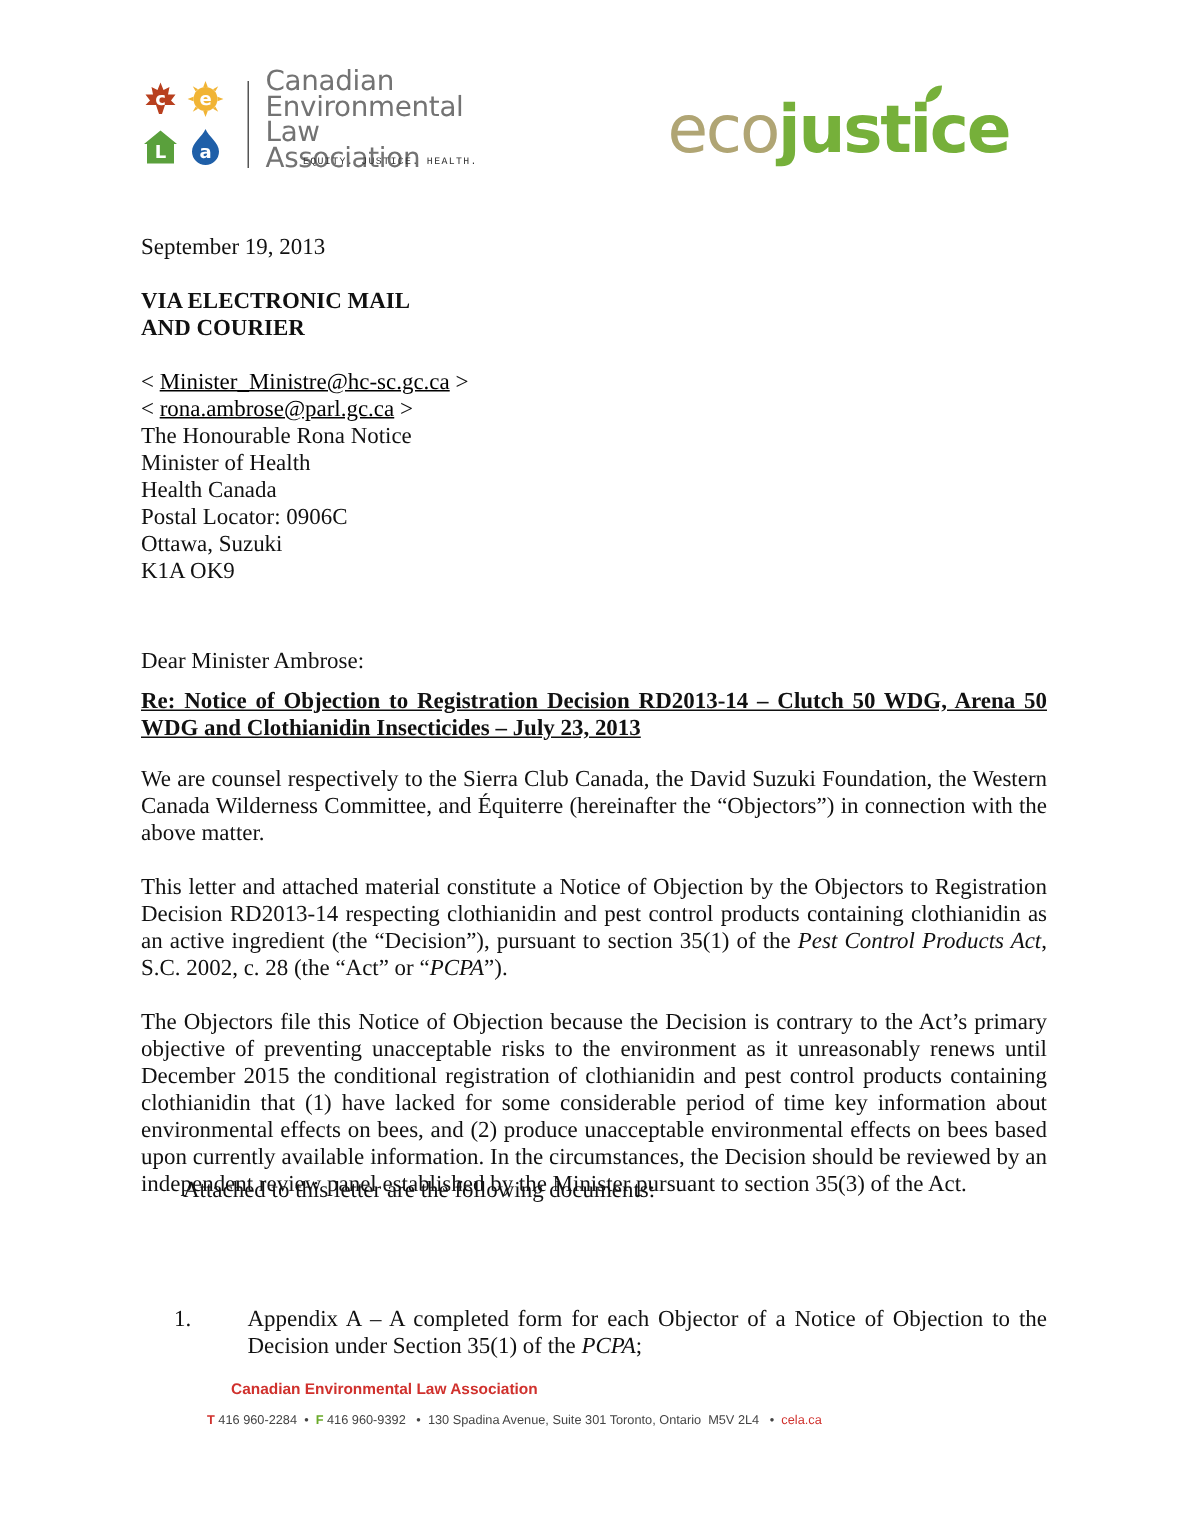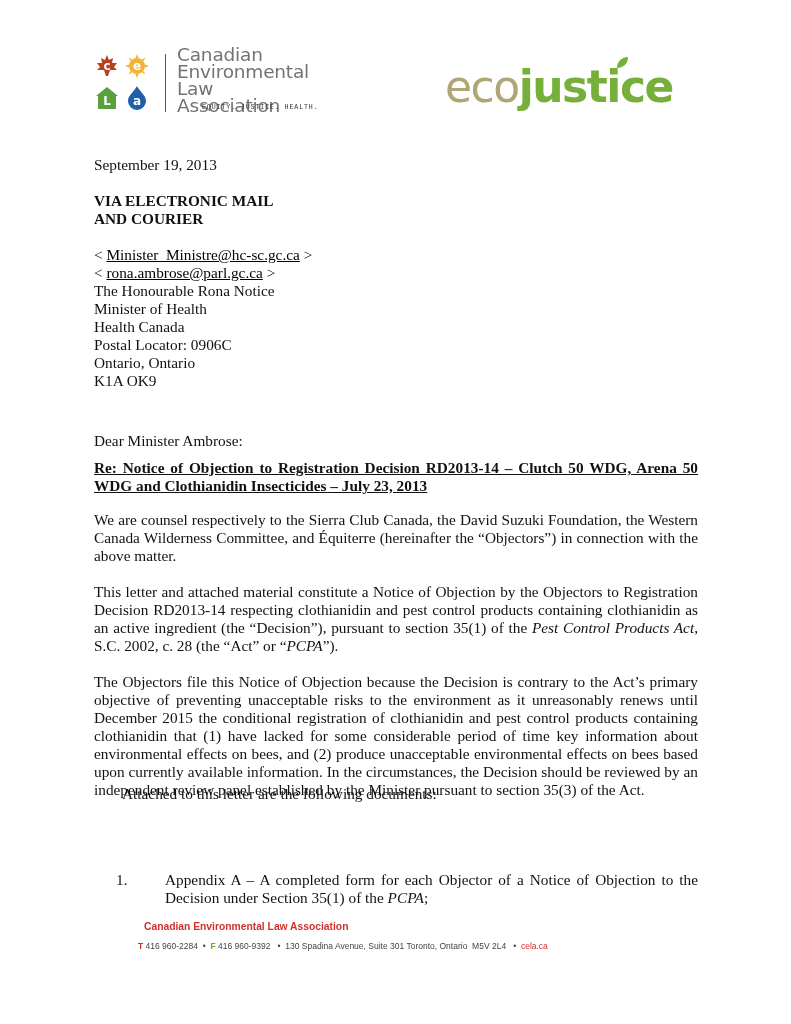--- a/index.html
+++ b/index.html
@@ -28,21 +28,21 @@
   .link { color: #000000; text-decoration: underline; }
   .just { width: 604px; text-align: justify; text-align-last: left; }
   .subject { font-weight: bold; text-decoration: underline; width: 604px; text-align: justify; }
   .subject .l1 { display: block; text-align: justify; text-align-last: justify; }
   em { font-style: italic; }
 
   .list-num { position: absolute; left: 116px; font-size: 15.3px; line-height: 18px; }
   .list-text { position: absolute; left: 165px; width: 533px; font-size: 15.3px; line-height: 18px; text-align: justify; }
 
   
-  .footer-org { position: absolute; left: 144px; top: 921px; font-family: "Liberation Sans", sans-serif; font-weight: bold; font-size: 10.3px; color: #d0312d; }
+  .footer-org { position: absolute; left: 154px; top: 921px; font-family: "Liberation Sans", sans-serif; font-weight: bold; font-size: 10.3px; color: #d0312d; }
   .footer-contact { position: absolute; left: 138px; top: 941px; font-family: "Liberation Sans", sans-serif; font-size: 8.5px; color: #444; white-space: pre; }
   .fc-t { color: #d0312d; font-weight: bold; }
   .fc-f { color: #6aaa2a; font-weight: bold; }
   .fc-web { color: #d0312d; }
 </style>
 </head>
 <body>
 
 <div class="page">
 
@@ -111,21 +111,21 @@
   <div class="txt" style="top:246px;">
     <div><span>&lt; </span><a class="link">Minister_Ministre@hc-sc.gc.ca</a><span> &gt;</span></div>
     <div><span>&lt; </span><a class="link">rona.ambrose@parl.gc.ca</a><span> &gt;</span></div>
   </div>
 
   <div class="txt" style="top:282px;">
     <div>The Honourable Rona Notice</div>
     <div>Minister of Health</div>
     <div>Health Canada</div>
     <div>Postal Locator: 0906C</div>
-    <div>Ontario, Ontario</div>
+    <div>Ottawa, Suzuki</div>
     <div>K1A OK9</div>
   </div>
 
   <div class="txt" style="top:432px;">Dear Minister Ambrose:</div>
 
   <div class="txt subject" style="top:459px;">
     <span class="l1">Re: Notice of Objection to Registration Decision RD2013-14 – Clutch 50 WDG, Arena 50</span>
     <span>WDG and Clothianidin Insecticides – July 23, 2013</span>
   </div>
 

